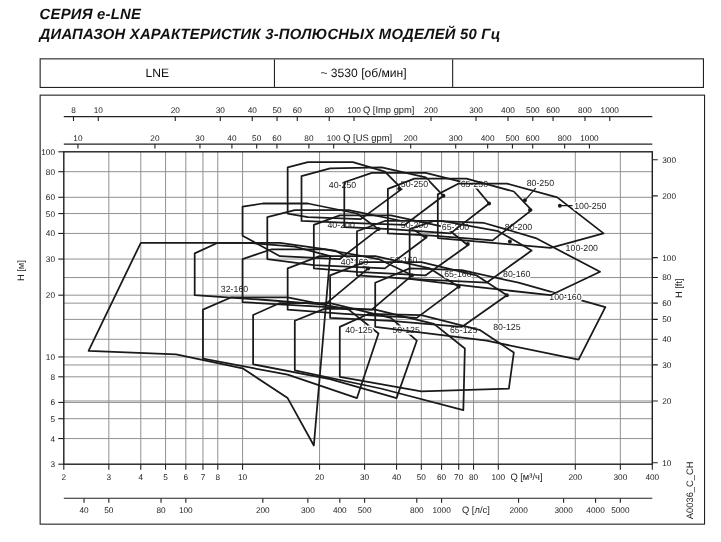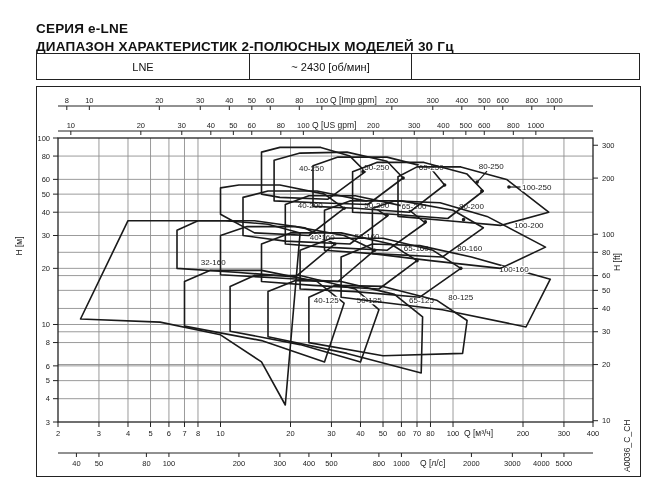--- a/index.html
+++ b/index.html
@@ -1,38 +1,38 @@
 <!DOCTYPE html>
 <html><head>
 <meta charset="utf-8">
 <style>
   html,body{margin:0;padding:0;background:#fff;}
   body{width:655px;height:493px;position:relative;font-family:"Liberation Sans",sans-serif;color:#111;overflow:hidden;}
-  .title-block{position:absolute;left:36px;top:20px;font-weight:bold;font-size:13.5px;line-height:18px;letter-spacing:.2px;}
+  .title-block{position:absolute;left:36px;top:4px;font-weight:bold;font-size:13.5px;line-height:18px;letter-spacing:.2px;font-style:italic;}
   .hdr-table{position:absolute;left:36px;top:53px;width:604px;height:27px;display:flex;border:1.4px solid #222;box-sizing:border-box;}
   .hdr-cell{display:flex;align-items:center;justify-content:center;font-size:11px;box-sizing:border-box;}
   .hdr-cell.c1{width:213px;border-right:1.4px solid #222;}
   .hdr-cell.c2{width:162px;border-right:1.4px solid #222;}
   .hdr-cell.c3{flex:1;}
   .fig-box{position:absolute;left:36px;top:86px;width:605px;height:391px;border:1.4px solid #222;box-sizing:border-box;}
   svg{position:absolute;left:0;top:0;}
   .doc-code{position:absolute;left:622px;top:398px;width:80px;font-size:8.5px;color:#222;transform:rotate(-90deg);transform-origin:0 0;text-align:left;white-space:nowrap;top:472px;}
   text{font-family:"Liberation Sans",sans-serif;}
 </style>
 </head>
 <body>
 
 <div class="title-block">
   <div>СЕРИЯ e-LNE</div>
-  <div>ДИАПАЗОН ХАРАКТЕРИСТИК 2-ПОЛЮСНЫХ МОДЕЛЕЙ 30 Гц</div>
+  <div>ДИАПАЗОН ХАРАКТЕРИСТИК 3-ПОЛЮСНЫХ МОДЕЛЕЙ 50 Гц</div>
 </div>
 
 <div class="hdr-table">
   <div class="hdr-cell c1">LNE</div>
-  <div class="hdr-cell c2">~ 2430 [об/мин]</div>
+  <div class="hdr-cell c2">~ 3530 [об/мин]</div>
 </div>
 
 <div class="fig-box"></div>
 
 <svg id="chart" width="655" height="493" viewBox="0 0 655 493">
     <g>
       <line x1="98.94202325580929" y1="138" x2="98.94202325580929" y2="422" stroke="#909090" stroke-width="0.9"></line>
       <line x1="127.99085104657983" y1="138" x2="127.99085104657983" y2="422" stroke="#909090" stroke-width="0.9"></line>
       <line x1="150.5228723835504" y1="138" x2="150.5228723835504" y2="422" stroke="#909090" stroke-width="0.9"></line>
       <line x1="168.9328743023891" y1="138" x2="168.9328743023891" y2="422" stroke="#909090" stroke-width="0.9"></line>

